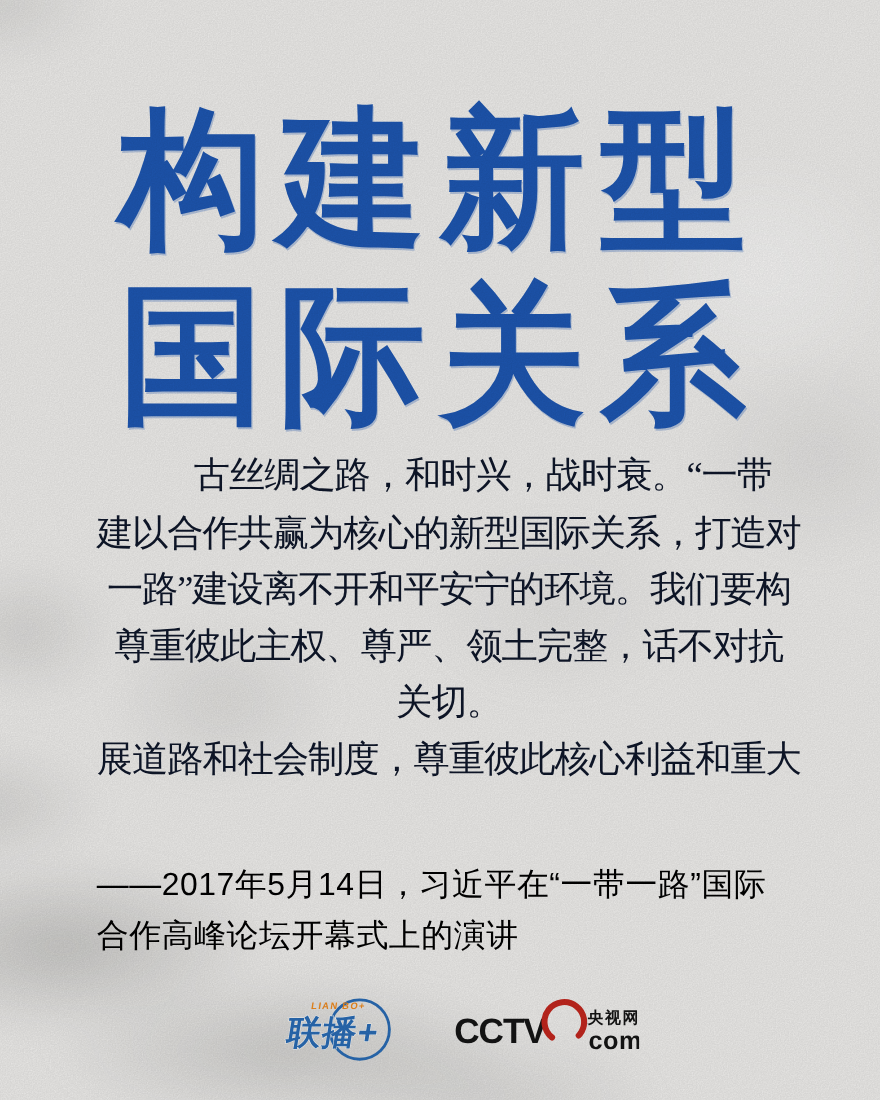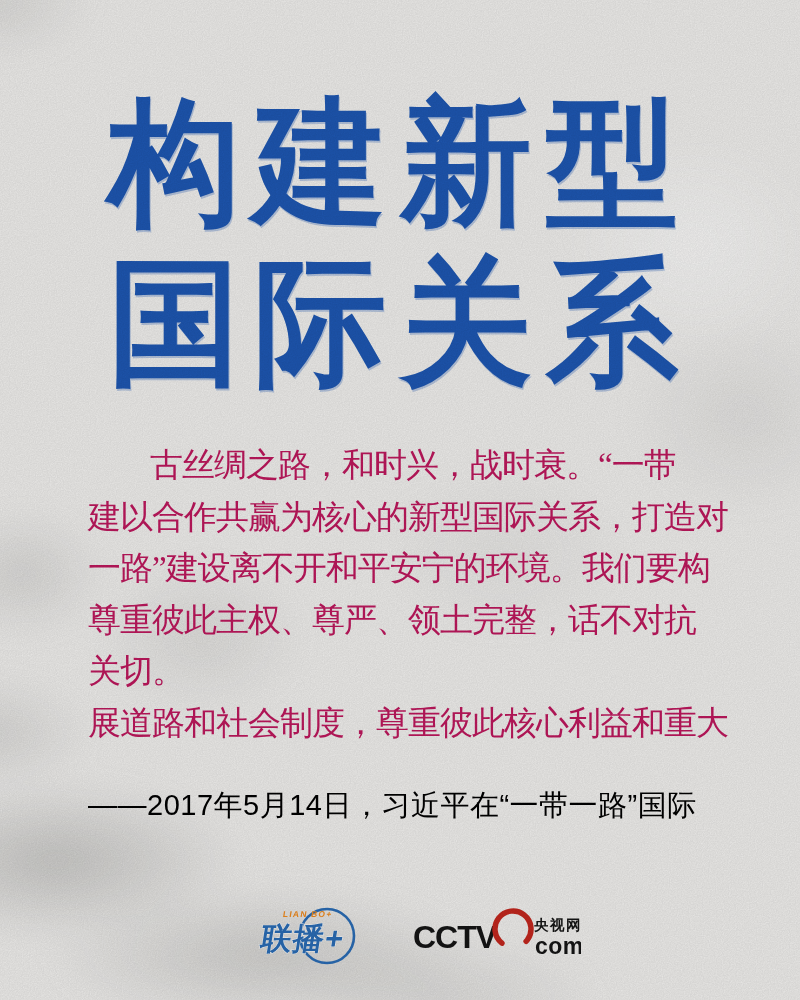--- a/index.html
+++ b/index.html
@@ -20,22 +20,22 @@
       radial-gradient(ellipse 140px 80px at 3% 3%, rgba(160,160,158,0.25) 0%, rgba(160,160,158,0) 70%),
       radial-gradient(ellipse 180px 120px at 62% 55%, rgba(170,170,168,0.12) 0%, rgba(170,170,168,0) 70%);}
 
   .noise{position:absolute;top:0;left:0;z-index:9;pointer-events:none;}
 
   .title{position:absolute;top:52px;left:0;width:800px;text-align:center;z-index:2;margin-top:32px;}
   .title-line{font-family:"Liberation Serif","DejaVu Serif",serif;font-weight:900;
     font-size:132px;line-height:160px;letter-spacing:14px;color:#1E57B2;
     text-shadow:1px 2px 0 rgba(30,87,178,0.28);transform:scaleY(1.04);}
 
-  .body-text{position:absolute;top:440px;left:88px;width:640px;z-index:2;
-    font-family:"Liberation Serif","DejaVu Serif",serif;color:#be185d;}
+  .body-text{position:absolute;top:408px;left:88px;width:640px;z-index:2;
+    font-family:"Liberation Serif","DejaVu Serif",serif;color:#0f172a;text-align:center;}
   .body-line{font-size:33px;line-height:51.5px;letter-spacing:-1px;white-space:nowrap;}
   .body-line.indent{text-indent:62px;}
 
   .attribution{position:absolute;top:782px;left:88px;width:640px;z-index:2;
     color:#000000;font-size:29px;line-height:46px;letter-spacing:0.5px;}
   .attr-line{white-space:nowrap;}
 
   .footer{position:absolute;top:902px;left:0;width:800px;display:flex;
     justify-content:center;align-items:center;gap:26px;padding-left:34px;
     box-sizing:border-box;z-index:2;}
@@ -57,20 +57,21 @@
     <div class="body-line indent">古丝绸之路，和时兴，战时衰。“一带</div>
     <div class="body-line">建以合作共赢为核心的新型国际关系，打造对</div>
     <div class="body-line">一路”建设离不开和平安宁的环境。我们要构</div>
     <div class="body-line">尊重彼此主权、尊严、领土完整，话不对抗</div>
     <div class="body-line">关切。</div>
     <div class="body-line">展道路和社会制度，尊重彼此核心利益和重大</div>
   </div>
 
   <div class="attribution">
     <div class="attr-line">——2017年5月14日，习近平在“一带一路”国际</div>
+    <div class="attr-line">合作高峰论坛开幕式上的演讲</div>
   </div>
 
   <div class="footer">
 
     <svg class="logo" width="134" height="64" viewBox="0 0 134 64" xmlns="http://www.w3.org/2000/svg">
       <circle cx="74" cy="34" r="27" fill="none" stroke="#2A6CB5" stroke-width="2.6"></circle>
       <g transform="skewX(-9)">
         <text x="32" y="15" font-family="Liberation Sans, sans-serif" font-size="8.5" font-weight="bold" fill="#EF8A1E" letter-spacing="1.2">LIAN BO+</text>
         <text x="14" y="47" font-family="Liberation Sans, sans-serif" font-size="31" font-weight="900" fill="#2A6CB5" stroke="#FFFFFF" stroke-width="0.8" paint-order="stroke" letter-spacing="1">联播+</text>
       </g>

